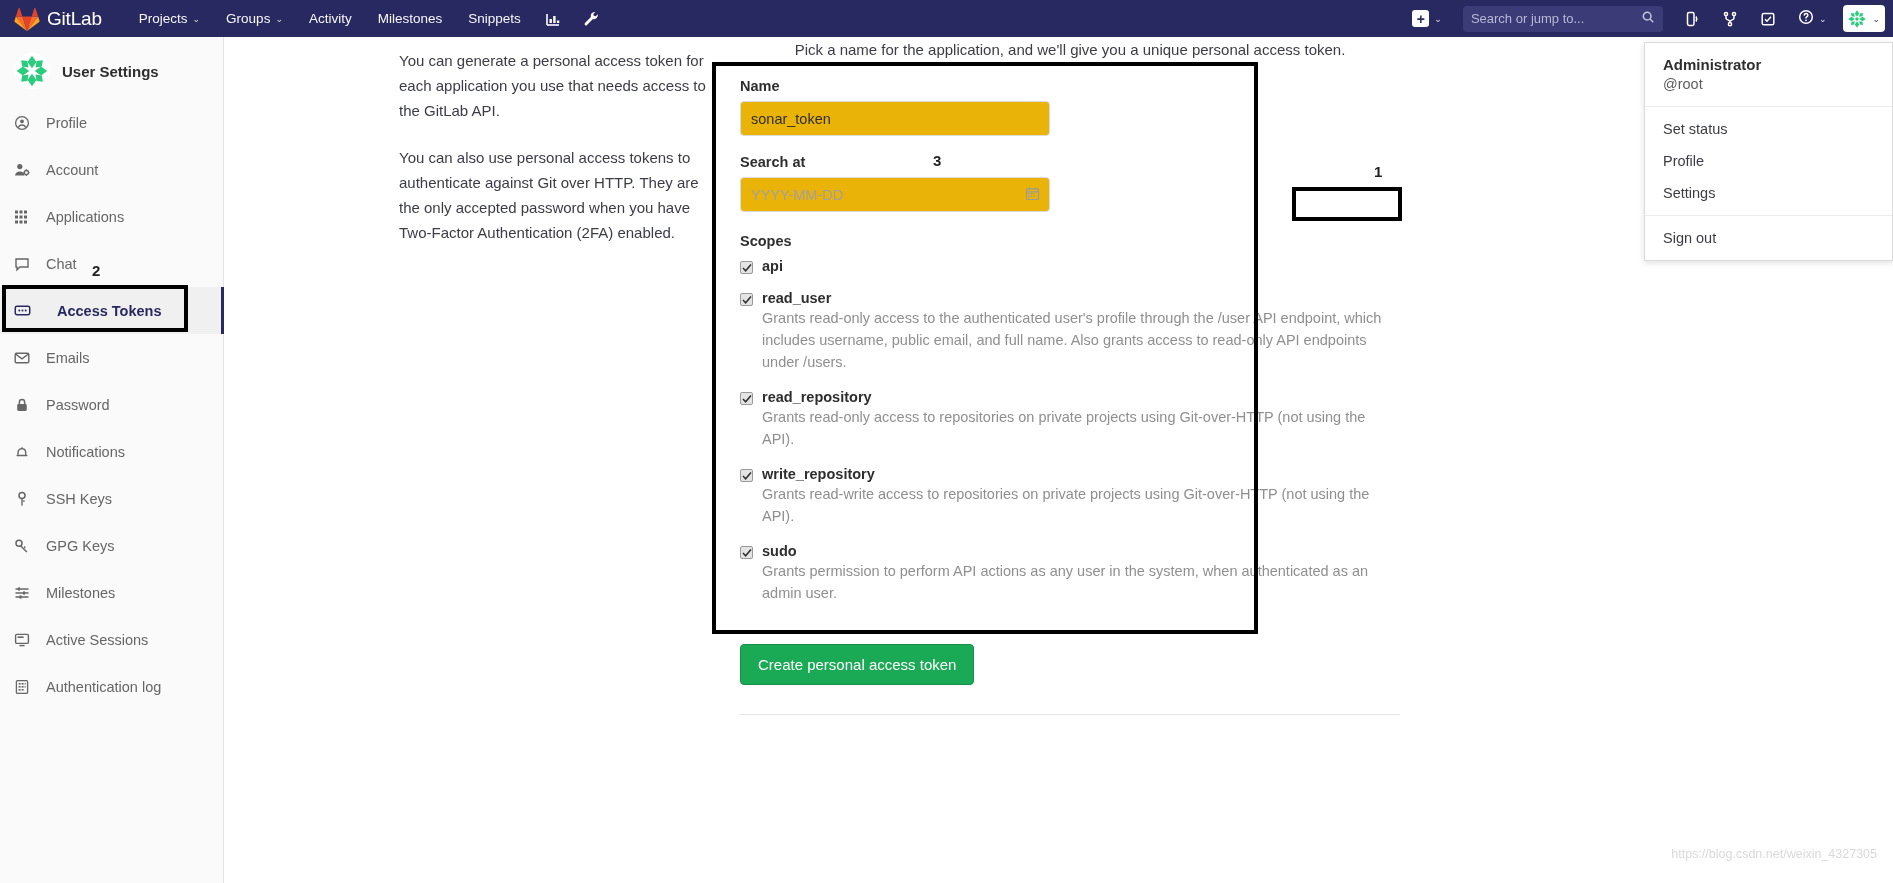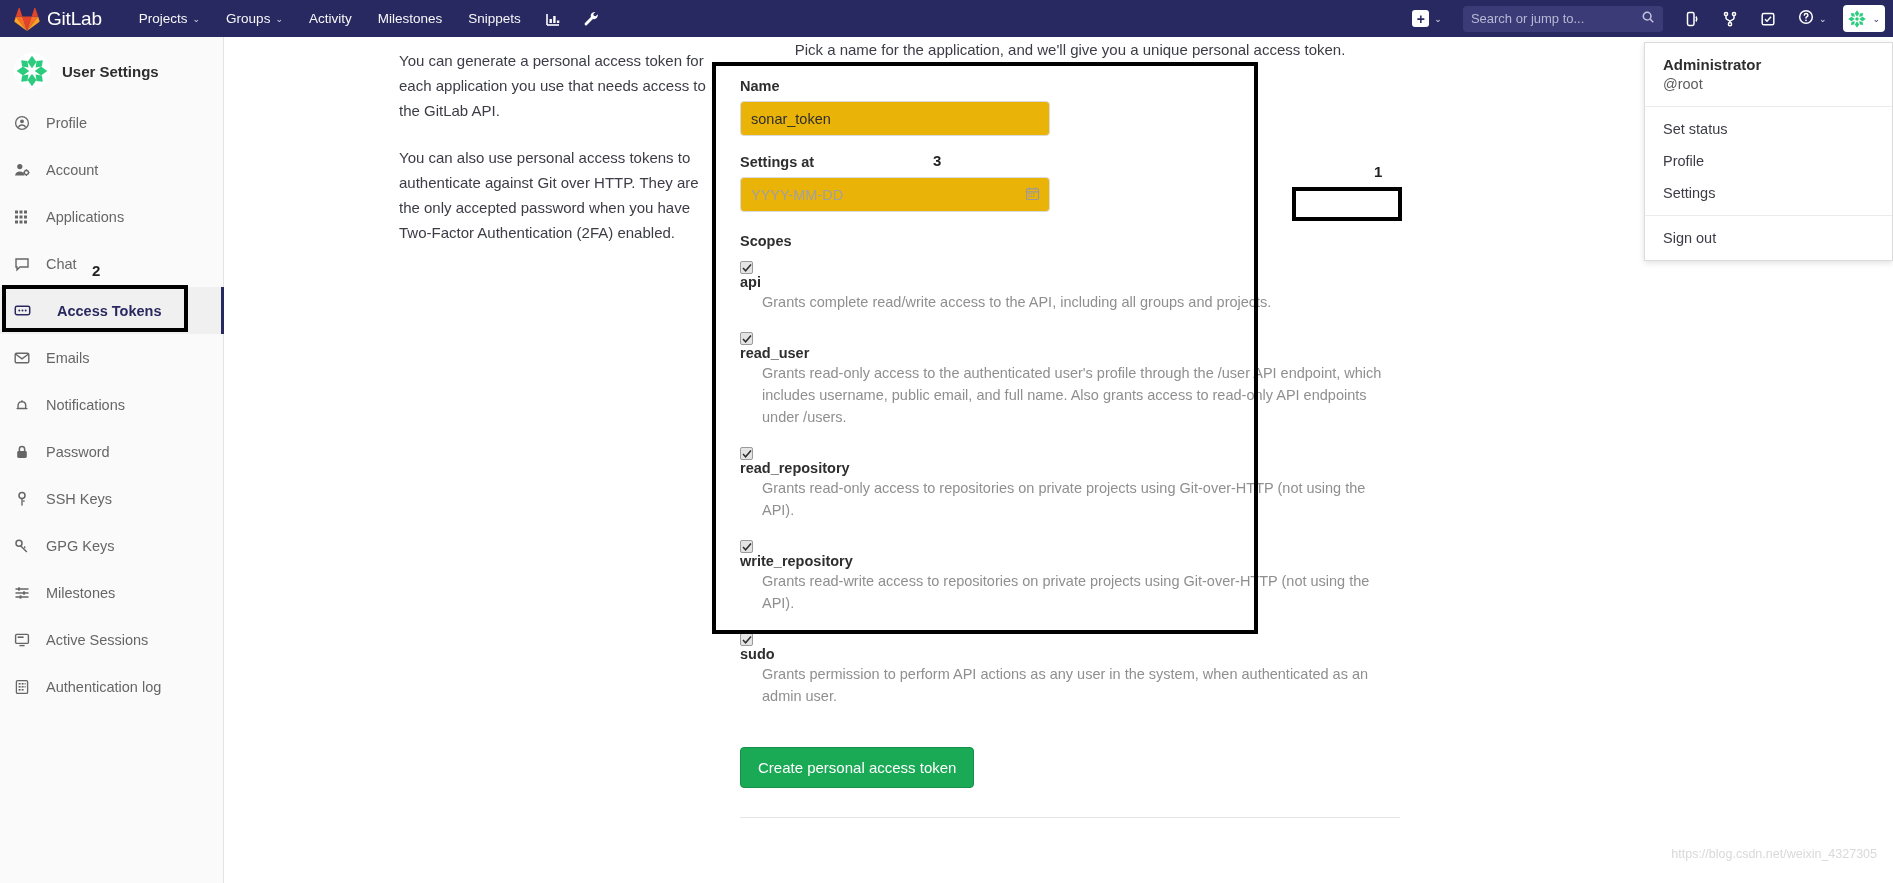--- a/index.html
+++ b/index.html
@@ -83,21 +83,21 @@
   .text-input {
     width:310px; height:35px; border:1px solid #dadada; border-radius:4px;
     font-size:14.5px; color:#2e2e2e; padding:0 10px; background:#eab308;
     font-family:"Liberation Sans", sans-serif; outline:none;
   }
   .text-input::placeholder { color:#a0a0a0; }
   .date-wrap { position:relative; width:310px; }
   .cal-icon { position:absolute; right:10px; top:9px; color:#8c8c8c; pointer-events:none; }
   .scopes-title { font-size:14.5px; font-weight:700; color:#2e2e2e; margin:21px 0 9px 0; }
   .scope { margin-bottom:16px; }
-  .scope-head { display:flex; align-items:flex-start;flex-direction:column; }
+  .scope-head { display:flex; align-items:flex-start; }
   .cb {
     width:13px;height:13px;border:1px solid #9a9a9a;border-radius:2px;background:#e4e4e4;
     margin:3px 9px 0 0; display:flex;align-items:center;justify-content:center;flex:0 0 auto;
   }
   .cb svg { display:block; }
   .scope-name { font-size:14.5px; font-weight:700; color:#2e2e2e; }
   .scope-desc { font-size:14.5px; color:#8f8f8f; line-height:22px; margin:1px 0 0 22px; }
   .btn-create {
     margin-top:24px; background:#1aaa55; color:#fff; border:1px solid #168f48;
     border-radius:4px; font-size:15px; padding:11px 17px; cursor:pointer;
@@ -332,37 +332,37 @@
       <svg width="16" height="16" viewBox="0 0 16 16" fill="none" stroke="#666" stroke-width="1.4">
         <rect x="1.2" y="3.2" width="13.6" height="9.6" rx="1.4"></rect>
           <path d="M1.8 4.2 8 8.8l6.2-4.6"></path>
       </svg>
     </span>
     <span>Emails</span>
   </div>
 
   <div class="sb-item">
     <span class="ic">
+      <svg width="16" height="16" viewBox="0 0 16 16" fill="#666">
+        <path d="M4.6 7V5.2a3.4 3.4 0 0 1 6.8 0V7h-1.5V5.2a1.9 1.9 0 0 0-3.8 0V7z"></path>
+        <rect x="3.2" y="7" width="9.6" height="7" rx="1.4"></rect>
+      </svg>
+    </span>
+    <span>Password</span>
+  </div>
+
+  <div class="sb-item">
+    <span class="ic">
       <svg width="16" height="16" viewBox="0 0 16 16" fill="none" stroke="#666" stroke-width="1.4">
         <path d="M4 11.4c0-3.6-.3-6.6 4-6.6s3.7 3 3.7 6.6z"></path>
         <path d="M3.1 11.6h9.8" stroke-linecap="round"></path>
           <path d="M8 3.3v1.3"></path>
       </svg>
     </span>
     <span>Notifications</span>
-  </div>
-
-  <div class="sb-item">
-    <span class="ic">
-      <svg width="16" height="16" viewBox="0 0 16 16" fill="#666">
-        <path d="M4.6 7V5.2a3.4 3.4 0 0 1 6.8 0V7h-1.5V5.2a1.9 1.9 0 0 0-3.8 0V7z"></path>
-        <rect x="3.2" y="7" width="9.6" height="7" rx="1.4"></rect>
-      </svg>
-    </span>
-    <span>Password</span>
   </div>
 
   <div class="sb-item">
     <span class="ic">
       <svg width="16" height="16" viewBox="0 0 16 16" fill="#666">
         <circle cx="8" cy="4.4" r="3" fill="none" stroke="#666" stroke-width="1.5"></circle>
         <path d="M7.3 7.2h1.4v7l-.7.9-.7-.9z"></path>
           <rect x="8.7" y="9.4" width="2" height="1.3"></rect>
       </svg>
     </span>
@@ -434,21 +434,21 @@
     <p class="lead">Pick a name for the application, and we'll give you a unique personal access token.</p>
 
     <div>
       <div class="field-label">Name</div>
       <input class="text-input" type="text" value="sonar_token" style="">
     </div>
 
     <div style="height:18px"></div>
 
     <div>
-      <div class="field-label">Settings at</div>
+      <div class="field-label">Search at</div>
       <div class="date-wrap">
         <input class="text-input" type="text" placeholder="YYYY-MM-DD" style="">
         <span class="cal-icon">
           <svg width="15" height="15" viewBox="0 0 16 16" fill="none" stroke="#9a9a9a" stroke-width="1.2">
             <rect x="1.6" y="3" width="12.8" height="11.4" rx="1"></rect>
             <path d="M1.6 6.2h12.8M4.6 1.6v2.4M11.4 1.6v2.4"></path>
             <g fill="#9a9a9a" stroke="none">
               <rect x="3.4" y="7.8" width="1.6" height="1.4"></rect>
                 <rect x="6" y="7.8" width="1.6" height="1.4"></rect>
                 <rect x="8.6" y="7.8" width="1.6" height="1.4"></rect>
@@ -465,21 +465,20 @@
 
     <div class="scope">
       <div class="scope-head">
         <span class="cb">
           <svg width="10" height="10" viewBox="0 0 10 10">
               <path d="M1 5l2.6 2.8L9 1.4" stroke="#2e2e2e" stroke-width="1.5" fill="none"></path>
             </svg>
         </span>
         <span class="scope-name">api</span>
       </div>
-      <div class="scope-desc">Grants complete read/write access to the API, including all groups and projects.</div>
     </div>
 
     <div class="scope">
       <div class="scope-head">
         <span class="cb">
           <svg width="10" height="10" viewBox="0 0 10 10">
               <path d="M1 5l2.6 2.8L9 1.4" stroke="#2e2e2e" stroke-width="1.5" fill="none"></path>
             </svg>
         </span>
         <span class="scope-name">read_user</span>

